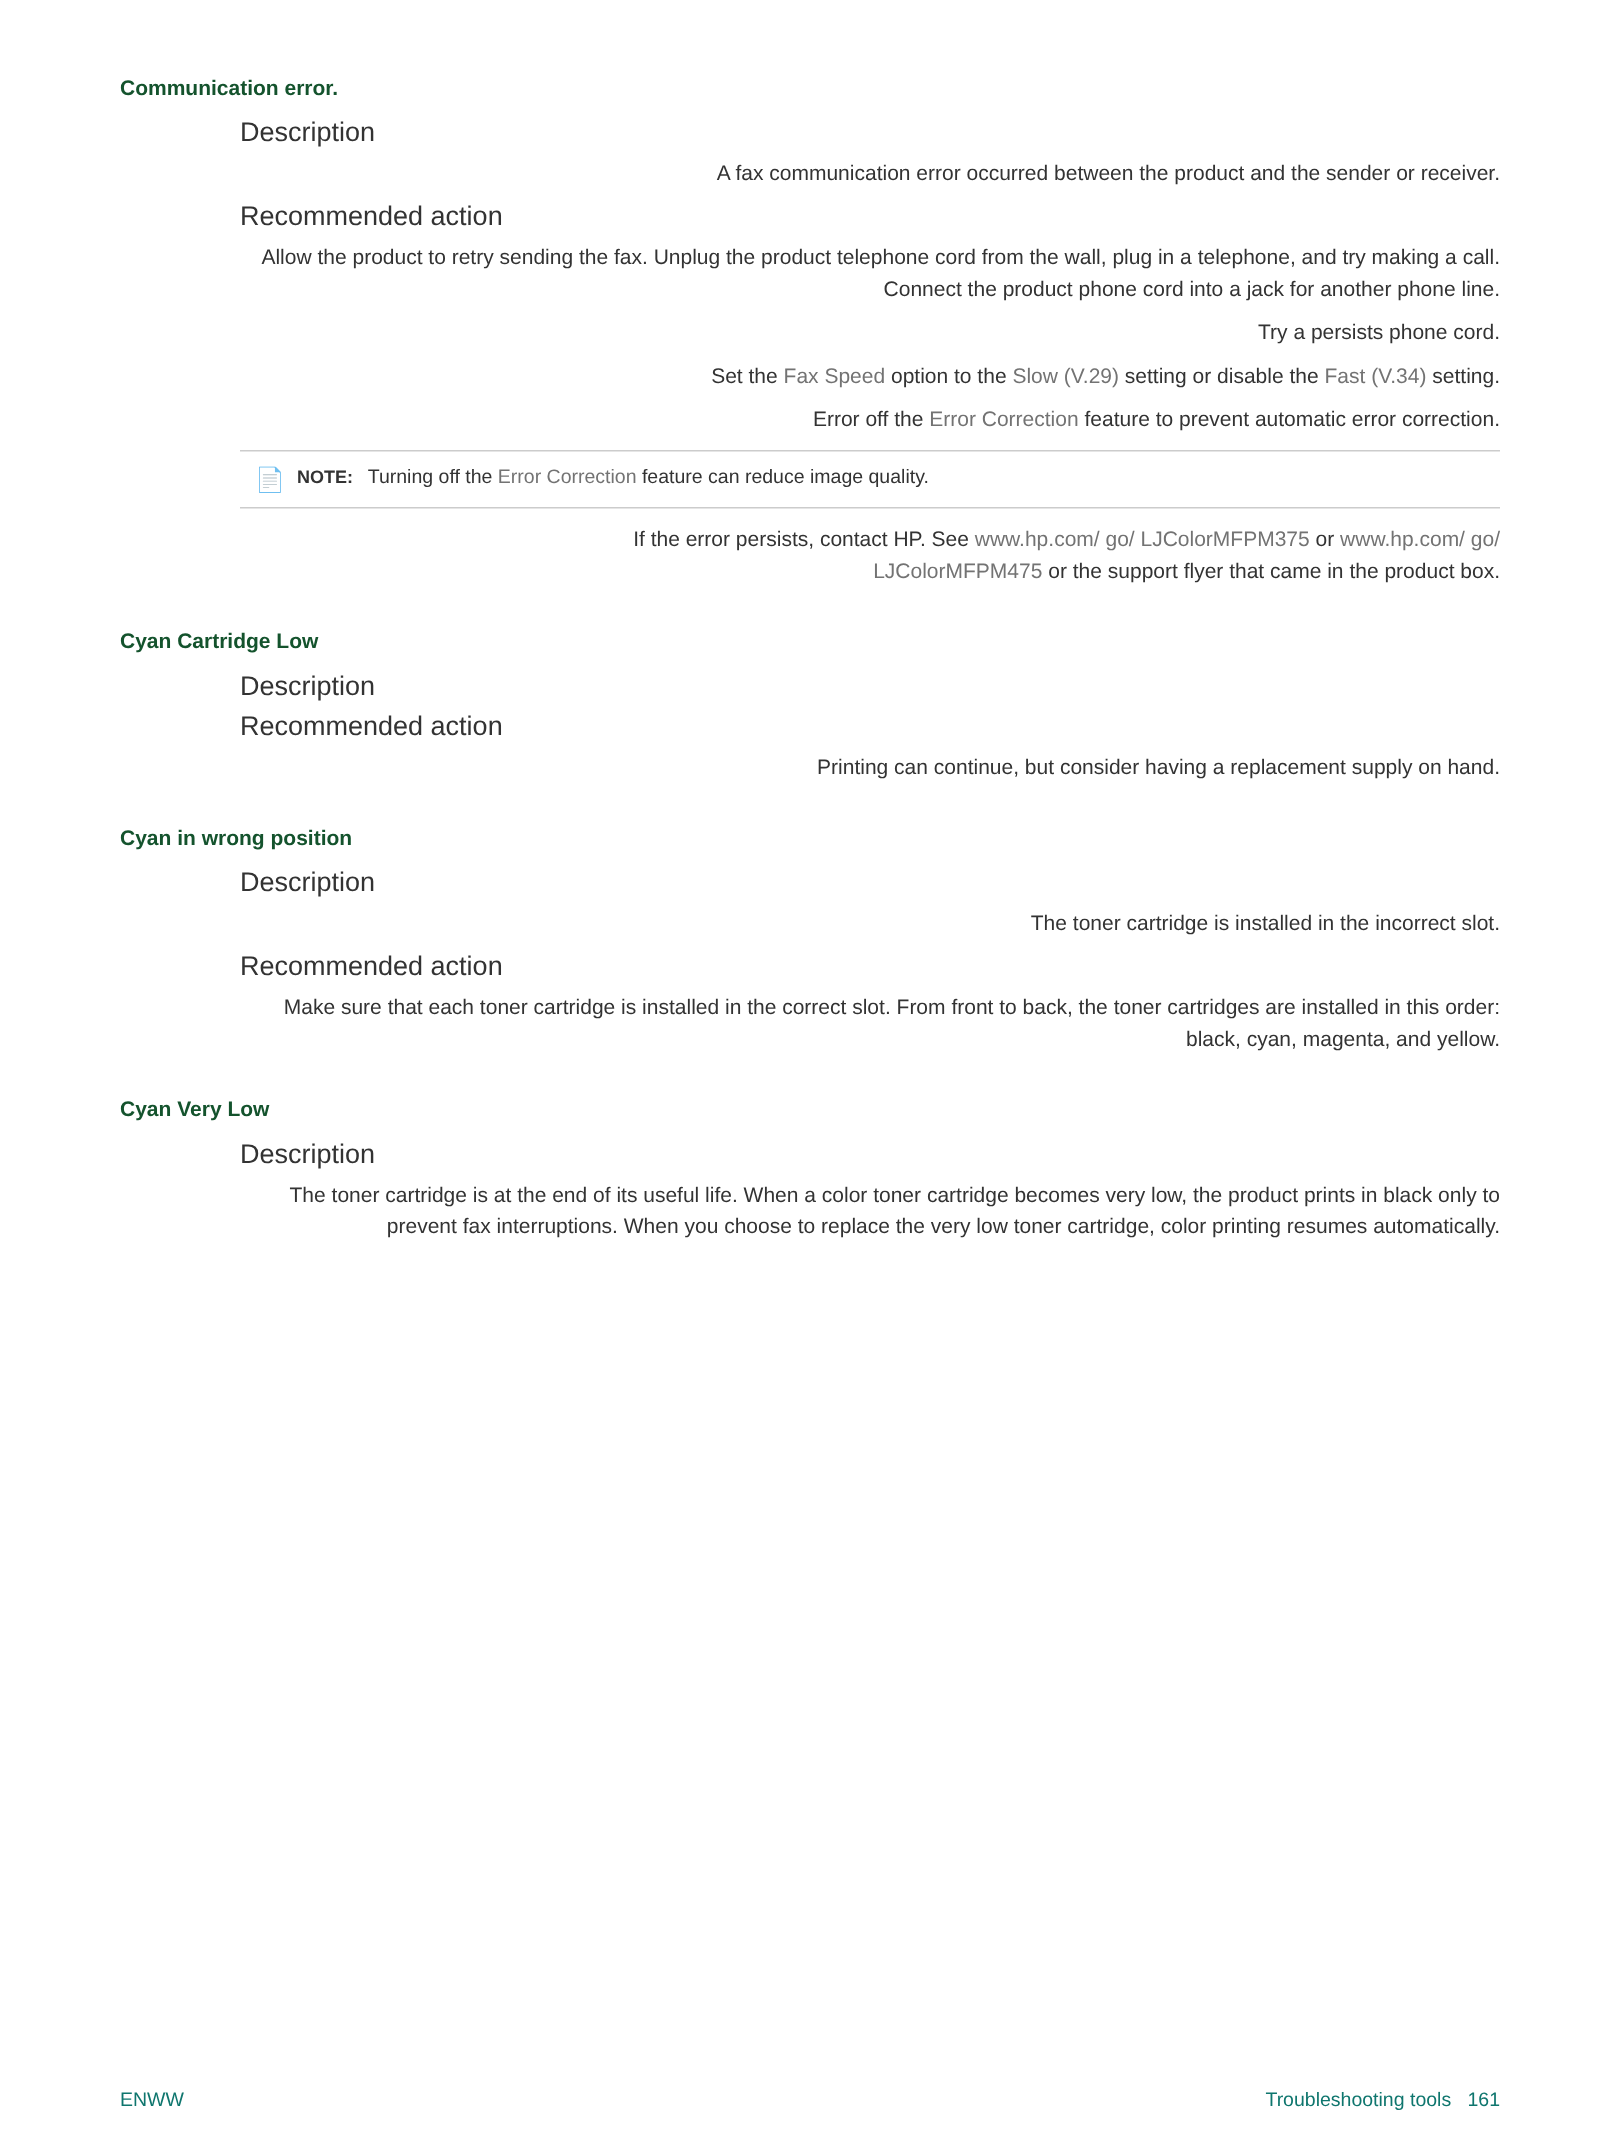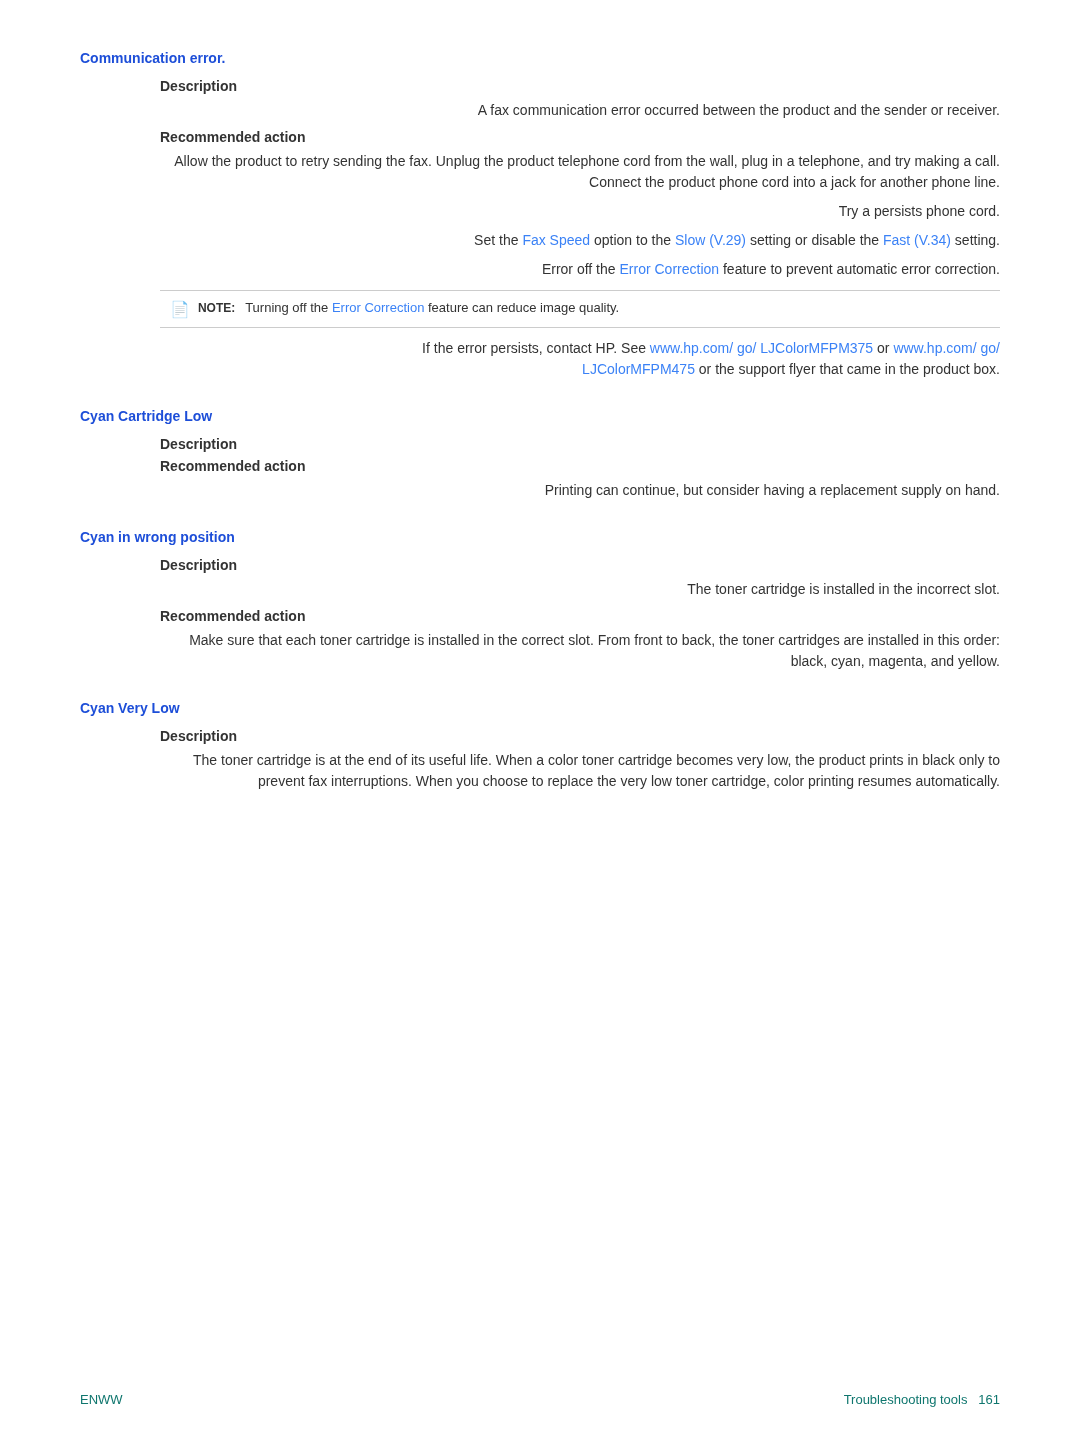--- a/index.html
+++ b/index.html
@@ -13,46 +13,46 @@
       font-size: 14px;
       color: #333;
       background: #fff;
       width: 1080px;
       min-height: 1437px;
       padding: 50px 80px 80px 80px;
       position: relative;
     }
 
     .section-heading {
-      color: #1d4ed8;
+      color: #14532d;
       font-size: 14px;
       font-weight: bold;
       margin-bottom: 12px;
     }
 
     .sub-section {
       margin-left: 80px;
       margin-bottom: 10px;
     }
 
     .sub-heading {
-      font-weight: bold;
-      font-size: 14px;
+      font-weight: normal;
+      font-size: 18px;
       margin-bottom: 6px;
     }
 
     p {
       font-size: 14px;
       line-height: 1.5;
       margin-bottom: 8px;
       text-align: right;
     }
 
     .link {
-      color: #3b82f6;
+      color: #737373;
       text-decoration: none;
     }
 
     .note-box {
       border-top: 1px solid #ccc;
       border-bottom: 1px solid #ccc;
       padding: 8px 10px;
       margin: 10px 0;
       display: flex;
       align-items: flex-start;

